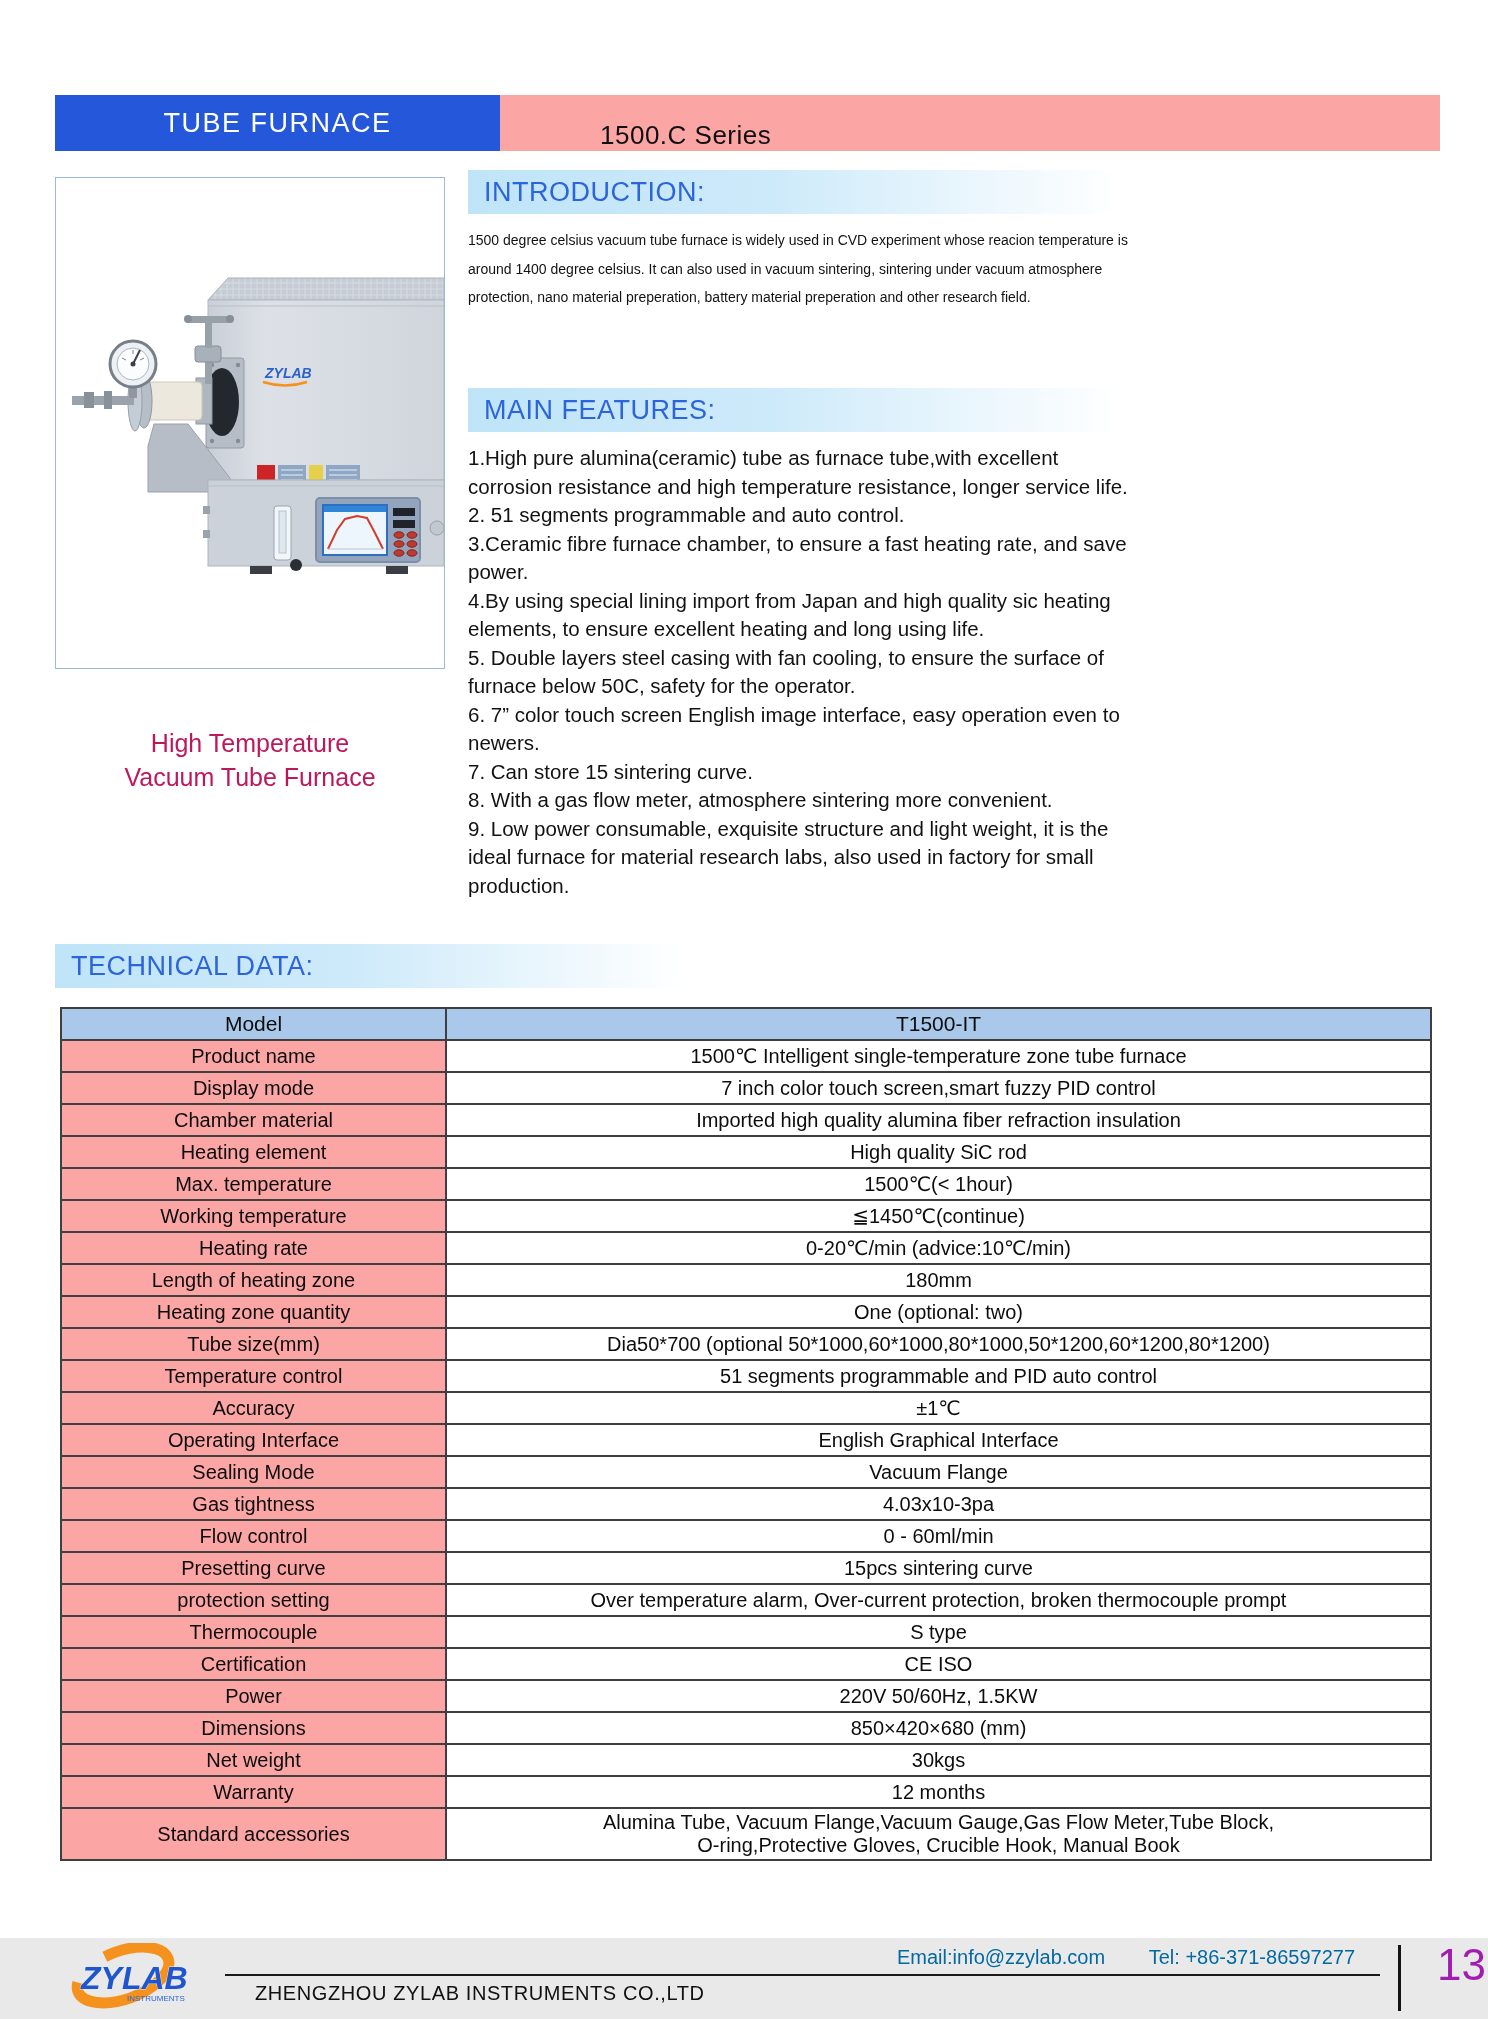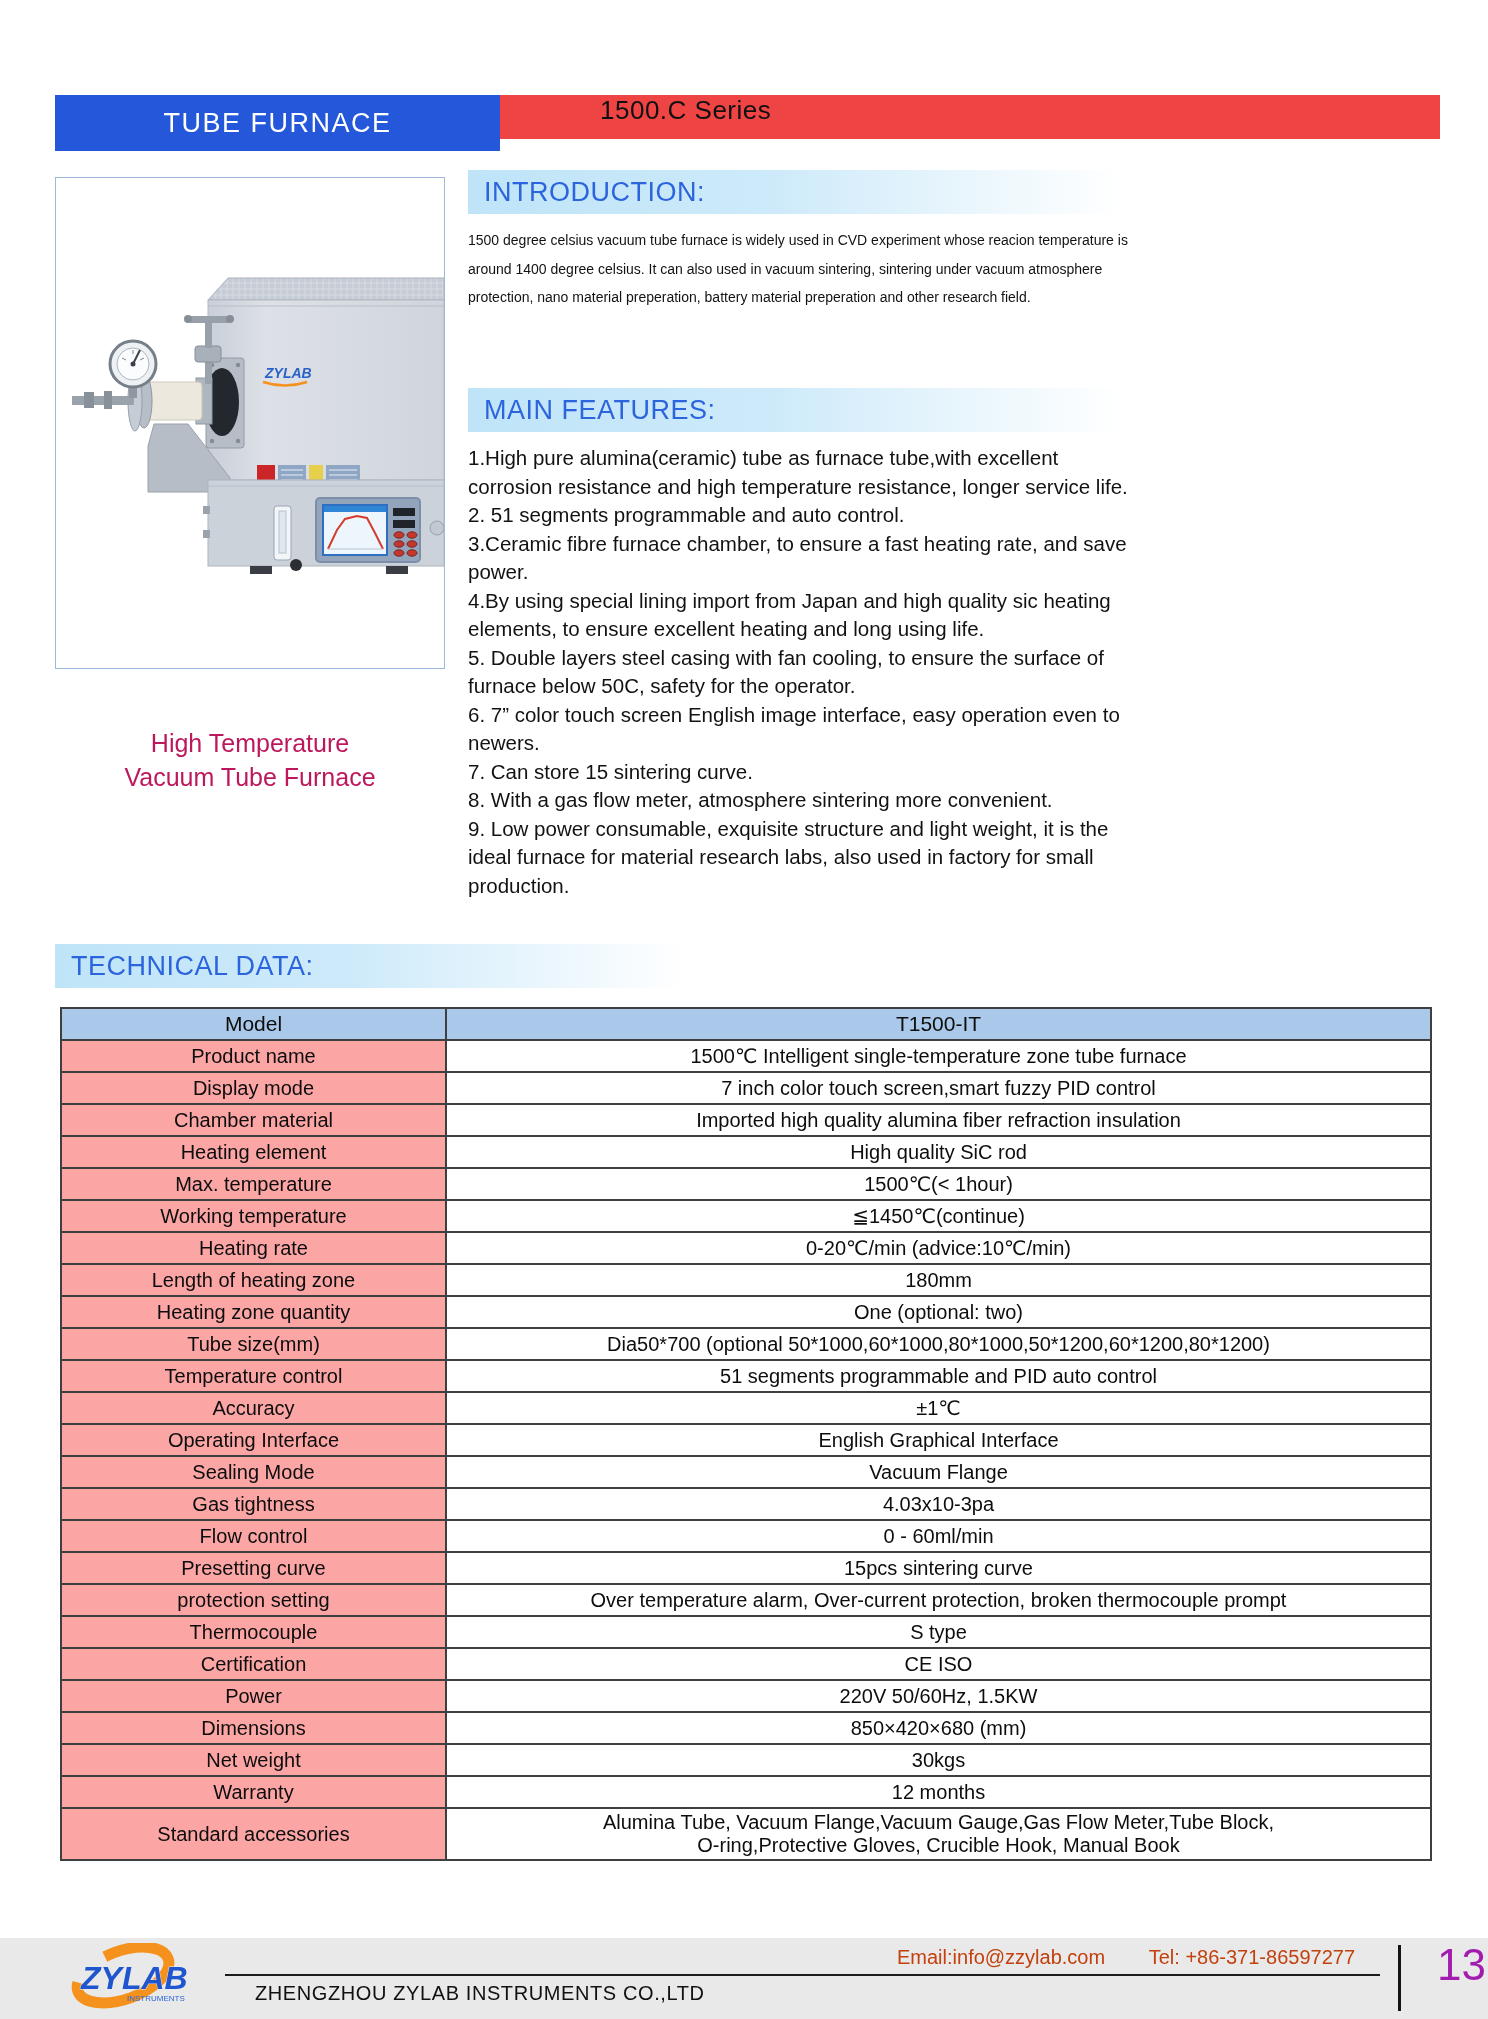--- a/index.html
+++ b/index.html
@@ -4,22 +4,22 @@
 <style>
   * { margin:0; padding:0; box-sizing:border-box; }
   html,body { background:#ffffff; }
   body { font-family:"Liberation Sans","DejaVu Sans",sans-serif; color:#111; }
   .page { position:relative; width:1488px; height:2019px; background:#fff; overflow:hidden; }
 
   
   .badge { position:absolute; left:55px; top:95px; width:445px; height:56px;
            background:#2457d9; display:flex; align-items:center; justify-content:center; }
   .badge span { color:#fff; font-size:27px; letter-spacing:1.5px; }
-  .series-bar { position:absolute; left:500px; top:95px; width:940px; height:44px;
-           background:#ef4444; display:flex; align-items:flex-start; }
+  .series-bar { position:absolute; left:500px; top:95px; width:940px; height:56px;
+           background:#fca5a5; display:flex; align-items:flex-end; }
   .series-bar span { color:#101010; font-size:26px; margin-left:100px; letter-spacing:0.5px; }
 
   
   .image-box { position:absolute; left:55px; top:177px; width:390px; height:492px;
            border:1px solid #9cb8dc; background:#fff; overflow:hidden; }
   .caption { position:absolute; left:55px; top:726px; width:390px; text-align:center;
            color:#be185d; font-size:25px; line-height:34px; }
 
   
   .section-heading { height:44px; width:672px; font-size:27px; color:#2b64dd;
@@ -42,21 +42,21 @@
            font-size:20px; height:32px; padding:2px 2px; color:#0d0d0d; }
   td.label-cell  { width:385px; background:#fca5a5; }
   td.value-cell  { background:#fff; white-space:pre-line; }
   tr.header-row td { background:#aac9ea; font-size:21px; }
 
   
   .footer { position:absolute; left:0; top:1938px; width:1488px; height:81px; background:#e9e9e9; }
   .footer .logo { position:absolute; left:55px; top:5px; width:160px; height:70px; }
   .footer .rule { position:absolute; left:225px; top:36px; width:1155px; height:2px; background:#1b1b1b; }
   .footer .contact { position:absolute; left:225px; top:8px; width:1130px; text-align:right;
-           font-size:20px; color:#c2410c; }
+           font-size:20px; color:#0369a1; }
   .footer .contact .tel { margin-left:38px; }
   .footer .company { position:absolute; left:255px; top:44px; font-size:20px; letter-spacing:0.6px; color:#111; }
   .footer .vbar { position:absolute; left:1398px; top:7px; width:3px; height:66px; background:#141414; }
   .footer .pageno { position:absolute; left:1406px; top:2px; width:80px; text-align:right;
            font-size:44px; color:#a21caf; }
 </style>
 </head>
 <body>
 
 <div class="page">

